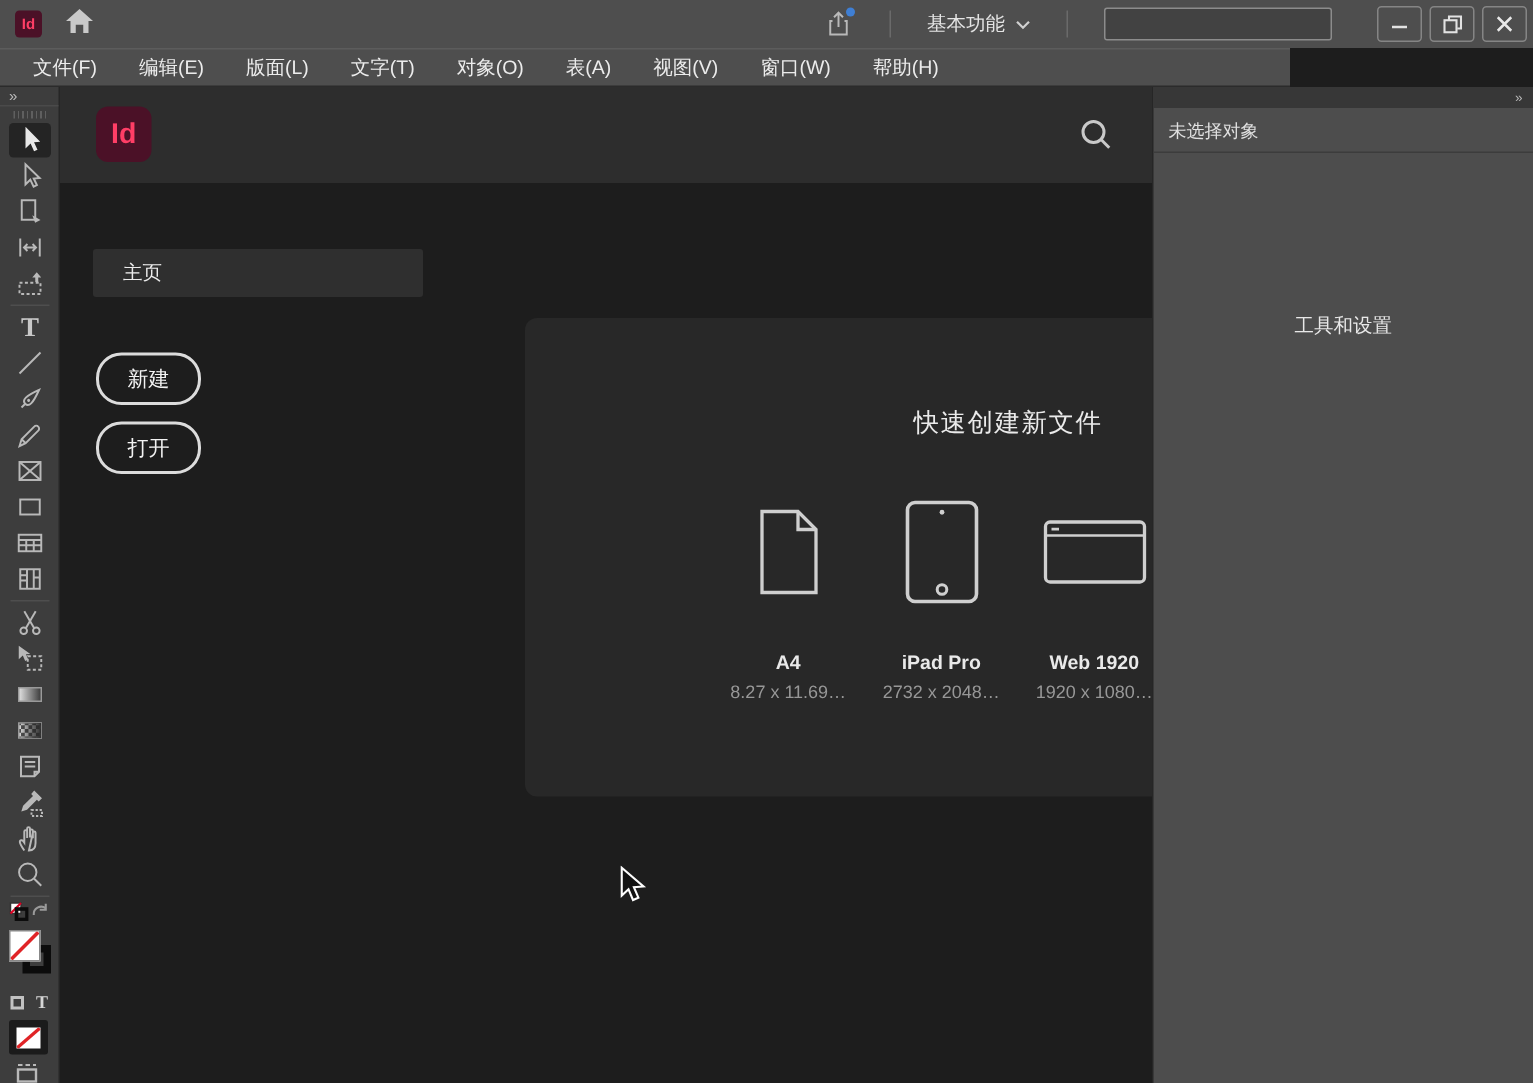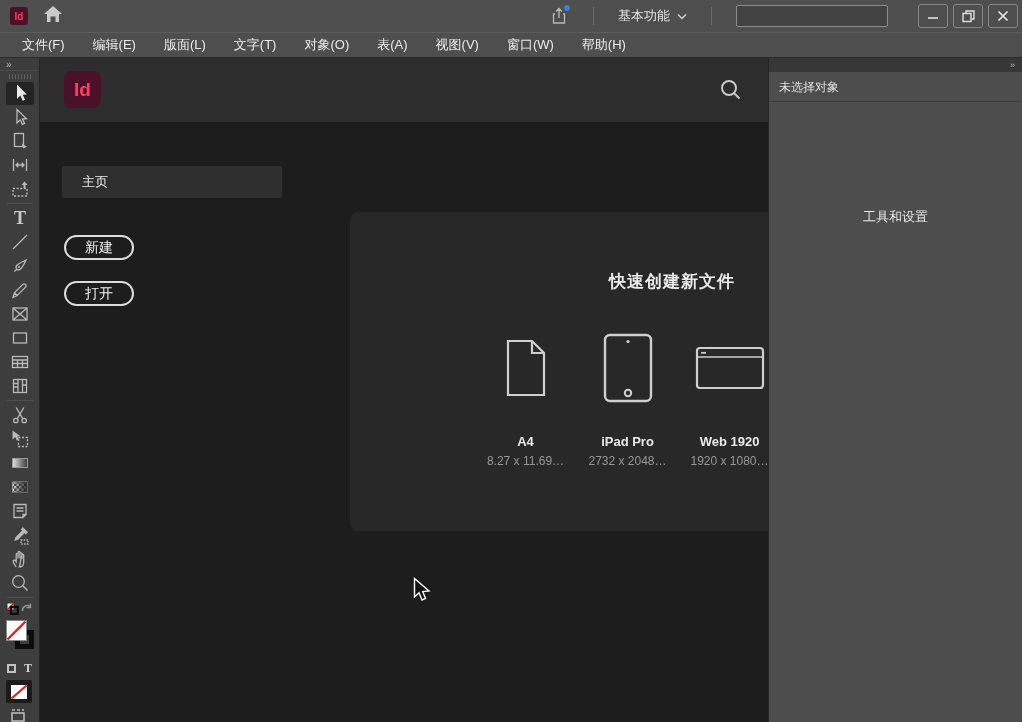--- a/index.html
+++ b/index.html
@@ -15,21 +15,21 @@
   .tb-right { display:flex; align-items:center; gap:24px; padding-right:4px; }
   .share-wrap { position:relative; width:20px; height:20px; }
   .blue-dot { position:absolute; right:-1px; top:-1px; width:6px; height:6px; border-radius:50%; background:#3f7fd4; }
   .tb-sep { width:1px; height:18px; background:#6a6a6a; }
   .workspace { display:flex; align-items:center; gap:7px; color:#e4e4e4; font-size:13px; cursor:default; }
   .tb-search { width:152px; height:22px; background:#424242; border:1px solid #8c8c8c; border-radius:2px; color:#eee; font-size:12px; padding:0 6px; outline:none; margin-right:6px; }
   .win-btns { display:flex; align-items:center; gap:5px; }
   .win-btn { width:30px; height:24px; border:1px solid #858585; border-radius:3px; background:transparent; display:flex; align-items:center; justify-content:center; }
 
   
-  .menubar { position:absolute; left:0; top:32px; width:1022px; height:26px; background:#4e4e4e; border-top:1px solid #5c5c5c; border-bottom:1px solid #2b2b2b; display:flex; align-items:center; gap:0; padding-left:8px; }
+  .menubar { position:absolute; left:0; top:32px; width:860px; height:26px; background:#4e4e4e; border-top:1px solid #5c5c5c; border-bottom:1px solid #2b2b2b; display:flex; align-items:center; gap:0; padding-left:8px; }
   .menu-item { color:#ececec; font-size:13px; padding:0 14px; line-height:24px; }
 
   
   .toolbar { position:absolute; left:0; top:58px; width:40px; height:664px; background:#3d3d3d; border-right:1px solid #262626; }
   .tool-chevrons { color:#b9b9b9; font-size:10px; padding:1px 0 0 6px; letter-spacing:-1px; height:13px; border-bottom:1px solid #4a4a4a; }
   .tool-grip { width:22px; height:5px; margin:3px auto 2px auto; background:repeating-linear-gradient(90deg,#5f5f5f 0 1px,transparent 1px 3px); }
   .tool { width:40px; height:24px; display:flex; align-items:center; justify-content:center; }
   .tool.active { }
   .tool.active .tool-bg { background:#242424; border-radius:3px; width:28px; height:23px; display:flex; align-items:center; justify-content:center; }
   .tool svg { display:block; }
@@ -44,25 +44,25 @@
   .apply-none { position:relative; width:26px; height:23px; background:#1b1b1b; border-radius:2px; margin:3px 0 0 6px; display:flex; align-items:center; justify-content:center; }
   .none-inner { position:relative; width:16px; height:14px; background:#fff; }
   .screen-mode { margin:6px 0 0 9px; }
 
   
   .main { position:absolute; left:40px; top:58px; width:728px; height:664px; background:#1d1d1d; }
   .home-header { position:absolute; left:0; top:0; width:728px; height:64px; background:#2d2d2d; }
   .home-logo { position:absolute; left:24px; top:13px; width:37px; height:37px; border-radius:8px; background:#4b1127; color:#ff3e66; font-size:19px; font-weight:bold; display:flex; align-items:center; justify-content:center; }
   .home-search { position:absolute; right:24px; top:19px; }
   .home-tab { position:absolute; left:22px; top:108px; width:220px; height:32px; background:#2f2f2f; border-radius:2px; color:#ececec; font-size:13px; line-height:32px; padding-left:20px; }
-  .pill-btn { position:absolute; left:24px; width:70px; height:25px; border:2px solid #dcdcdc; border-radius:17px; background:transparent; color:#f2f2f2; font-size:14px; display:flex; align-items:center; justify-content:center; font-family:inherit; }
+  .pill-btn { position:absolute; left:24px; width:70px; height:35px; border:2px solid #dcdcdc; border-radius:17px; background:transparent; color:#f2f2f2; font-size:14px; display:flex; align-items:center; justify-content:center; font-family:inherit; }
   .btn-new { top:177px; } .btn-open { top:223px; }
 
   .quick-panel { position:absolute; left:310px; top:154px; width:418px; height:319px; background:#282828; border-radius:8px 0 0 8px; }
-  .qp-title { position:absolute; right:33px; top:58px; color:#eaeaea; font-size:17px; font-weight:700; letter-spacing:1px; }
+  .qp-title { position:absolute; right:33px; top:58px; color:#eaeaea; font-size:17px; font-weight:400; letter-spacing:1px; }
   .preset-row { position:absolute; left:128px; top:118px; display:flex; gap:7px; }
   .preset { width:95px; display:flex; flex-direction:column; align-items:center; }
   .preset-iconbox { height:76px; display:flex; align-items:center; justify-content:center; }
   .preset-name { margin-top:28px; color:#e9e9e9; font-size:13px; font-weight:bold; }
   .preset-dims { margin-top:5px; color:#979797; font-size:12px; }
 
   .cursor { position:absolute; left:373px; top:519px; pointer-events:none; }
 
   
   .rightpanel { position:absolute; left:768px; top:58px; width:254px; height:664px; background:#4d4d4d; border-left:1px solid #262626; }

